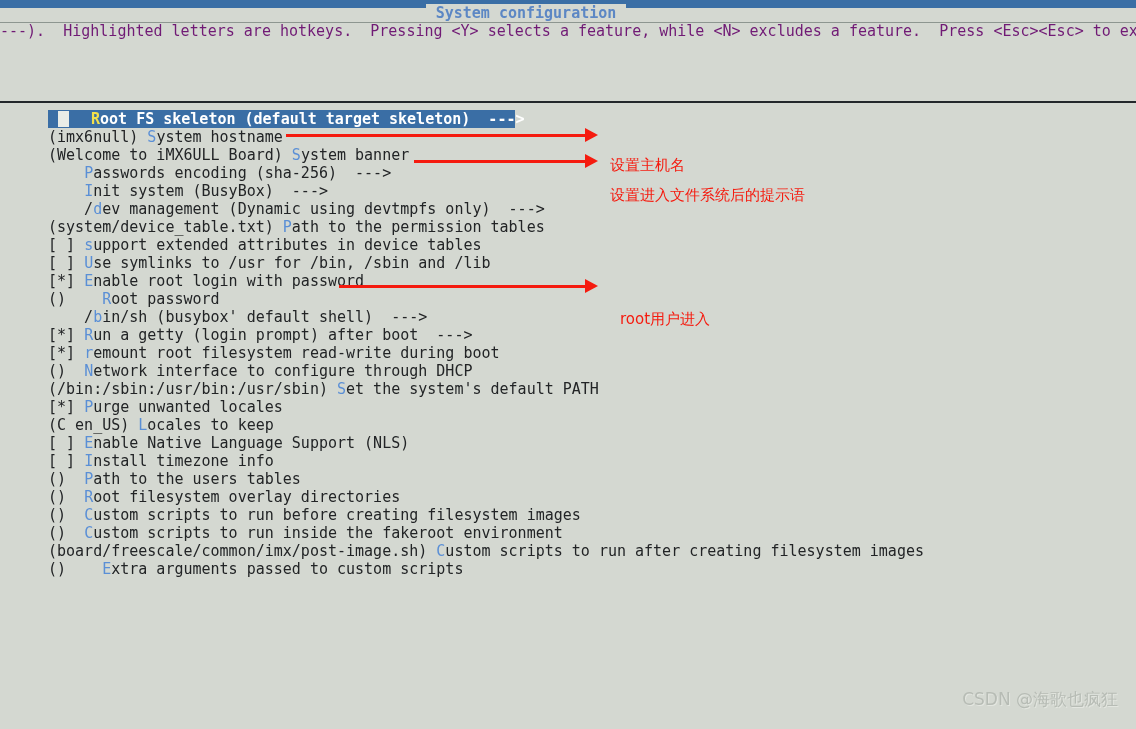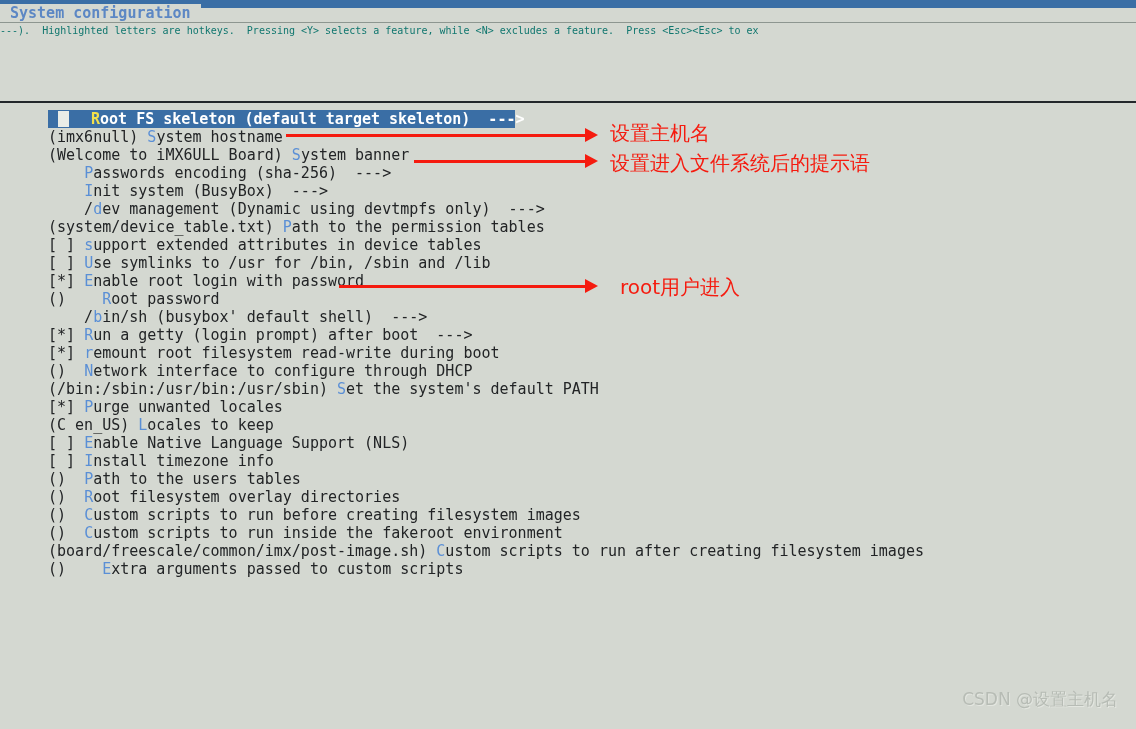--- a/index.html
+++ b/index.html
@@ -26,43 +26,43 @@
     position: absolute;
     left: 0; top: 22px;
     width: 1136px; height: 0;
     border-top: 1px solid #8d9690;
   }
   #dialog-title {
     position: absolute;
     top: 4px;
     left: 0;
     width: 1052px;
-    text-align: left;
+    text-align: center;
     font-size: 15px;
     font-weight: bold;
     color: #5c87c4;
     letter-spacing: 0px;
     background: transparent;
     z-index: 3;
     pointer-events: none;
   }
   #dialog-title span {
     background: #d4d8d1;
     padding: 0 10px;
   }
 
   
   #hotkey-help {
     position: absolute;
     left: 0;
     top: 21px;
     width: 916px;
     white-space: pre;
-    font-size: 10px;
-    color: #0f766e;
+    font-size: 15px;
+    color: #701a75;
     line-height: 20px;
   }
 
   
   #content-divider {
     position: absolute;
     left: 0; top: 101px;
     width: 1136px; height: 0;
     border-top: 2px solid #23282b;
   }
@@ -127,23 +127,24 @@
   .annot-arrow {
     position: absolute;
     width: 0; height: 0;
     border-top: 7px solid transparent;
     border-bottom: 7px solid transparent;
     border-left: 13px solid #f51b0f;
   }
   .annot-text {
     position: absolute;
     color: #f51b0f;
-    font-size: 20px;
+    font-size: 15px;
     font-family: "DejaVu Sans", "Liberation Sans", sans-serif;
     white-space: pre;
+    margin-top: 36px;
   }
 
   
   #watermark {
     position: absolute;
     right: 18px;
     bottom: 18px;
     font-size: 17px;
     font-family: "DejaVu Sans", "Liberation Sans", sans-serif;
     color: #b7bcb5;
@@ -169,13 +170,13 @@
     <div class="annot-arrow" style="left: 585px; top: 128px;"></div>
     <div class="annot-text" style="left: 610px; top: 120px;">设置主机名</div>
     <div class="annot-line" style="left: 414px; top: 160px; width: 178px;"></div>
     <div class="annot-arrow" style="left: 585px; top: 154px;"></div>
     <div class="annot-text" style="left: 610px; top: 150px; font-family: Liberation Mono, monospace;">设置进入文件系统后的提示语</div>
     <div class="annot-line" style="left: 339px; top: 285px; width: 253px;"></div>
     <div class="annot-arrow" style="left: 585px; top: 279px;"></div>
     <div class="annot-text" style="left: 620px; top: 274px; text-align: right;">root用户进入</div>
   </div>
 
-<div id="watermark">CSDN @设置主机名</div>
+<div id="watermark">CSDN @海歌也疯狂</div>
 
 </body></html>

